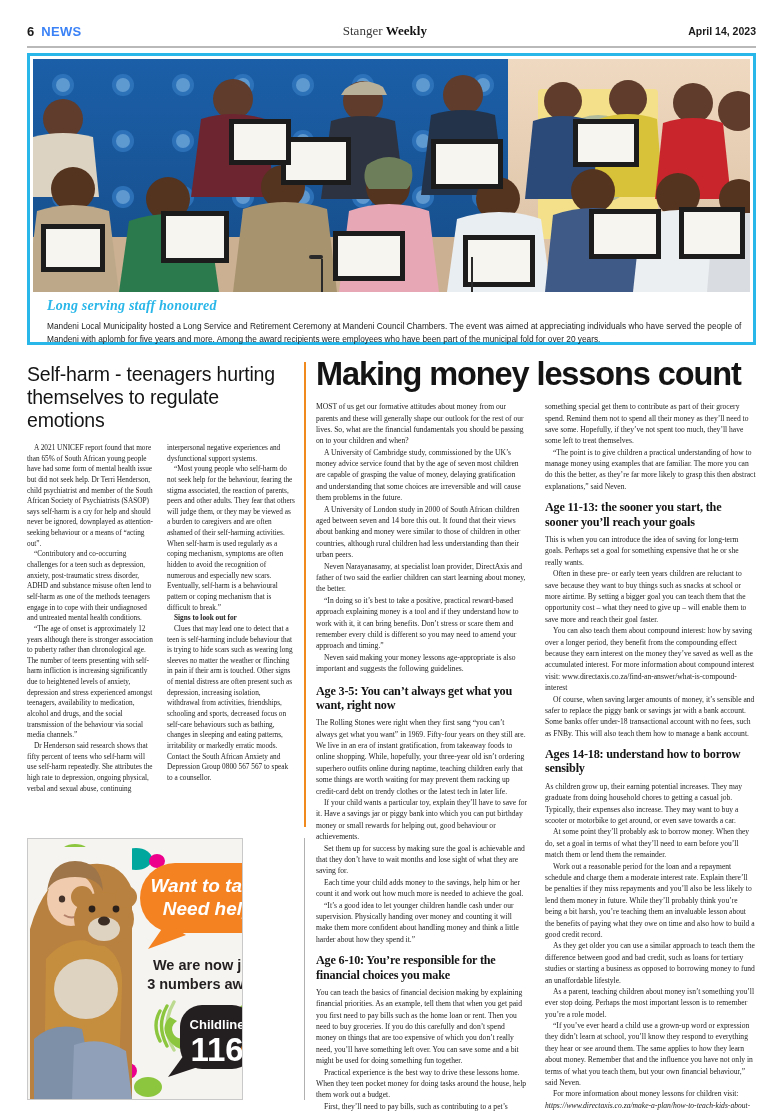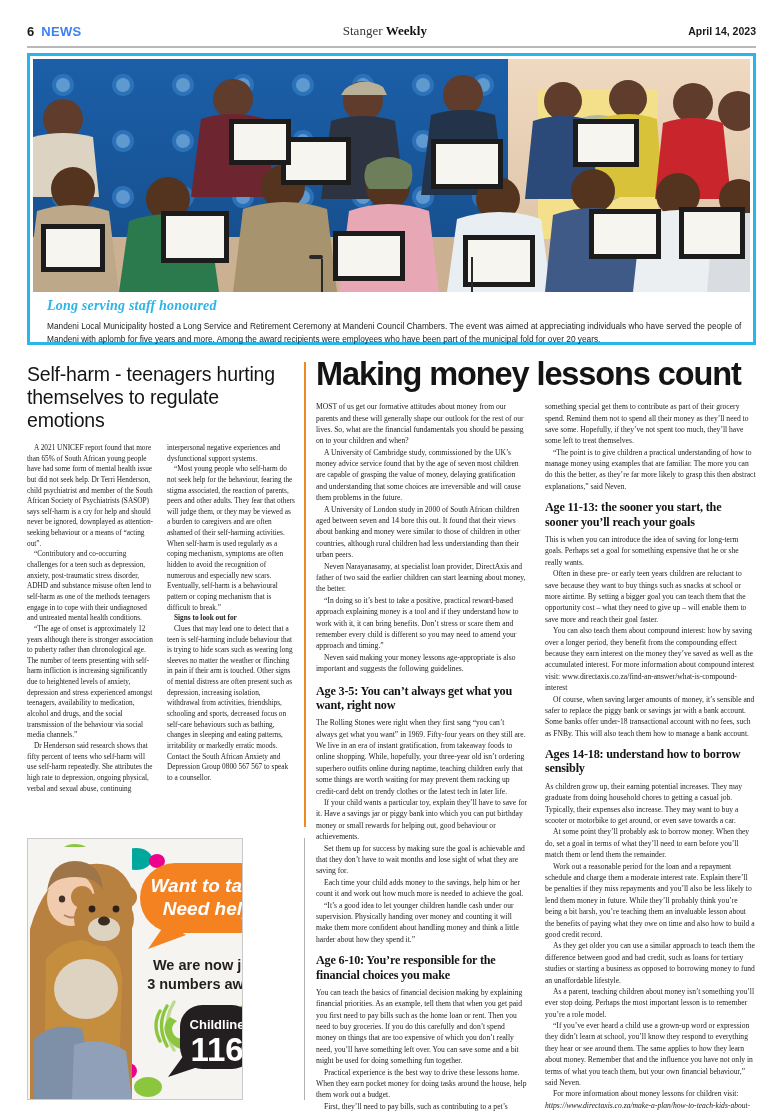--- a/index.html
+++ b/index.html
@@ -336,21 +336,21 @@
 
     <h3 class="sec-head first">Age 3-5: You can’t always get what you want, right now</h3>
     <p class="noindent">The Rolling Stones were right when they first sang “you can’t always get what you want” in 1969. Fifty-four years on they still are. We live in an era of instant gratification, from takeaway foods to online shopping. While, hopefully, your three-year old isn’t ordering superhero outfits online during naptime, teaching children early that some things are worth waiting for may prevent them racking up credit-card debt on trendy clothes or the latest tech in later life.</p>
     <p>If your child wants a particular toy, explain they’ll have to save for it. Have a savings jar or piggy bank into which you can put birthday money or small rewards for helping out, good behaviour or achievements.</p>
     <p>Set them up for success by making sure the goal is achievable and that they don’t have to wait months and lose sight of what they are saving for.</p>
     <p>Each time your child adds money to the savings, help him or her count it and work out how much more is needed to achieve the goal.</p>
     <p>“It’s a good idea to let younger children handle cash under our supervision. Physically handing over money and counting it will make them more confident about handling money and think a little harder about how they spend it.”</p>
 
     <h3 class="sec-head">Age 6-10: You’re responsible for the financial choices you make</h3>
     <p class="noindent">You can teach the basics of financial decision making by explaining financial priorities. As an example, tell them that when you get paid you first need to pay bills such as the home loan or rent. Then you need to buy groceries. If you do this carefully and don’t spend money on things that are too expensive of which you don’t really need, you’ll have something left over. You can save some and a bit might be used for doing something fun together.</p>
-    <p>Practical experience is the best way to drive these lessons home. When they earn pocket money for doing tasks around the house, help them work out a budget.</p>
+    <p>Practical experience is the best way to drive these lessons home. When they teen pocket money for doing tasks around the house, help them work out a budget.</p>
     <p>First, they’ll need to pay bills, such as contributing to a pet’s upkeep. Take them along when you buy groceries, if they want something special get them to contribute as part of their grocery spend. Remind them not to spend all their money as they’ll need to save some. Hopefully, if they’ve not spent too much, they’ll have some left to treat themselves.</p>
     <p>“The point is to give children a practical understanding of how to manage money using examples that are familiar. The more you can do this the better, as they’re far more likely to grasp this then abstract explanations,” said Neven.</p>
 
     <h3 class="sec-head">Age 11-13: the sooner you start, the sooner you’ll reach your goals</h3>
     <p class="noindent">This is when you can introduce the idea of saving for long-term goals. Perhaps set a goal for something expensive that he or she really wants.</p>
     <p>Often in these pre- or early teen years children are reluctant to save because they want to buy things such as snacks at school or more airtime. By setting a bigger goal you can teach them that the opportunity cost – what they need to give up – will enable them to save more and reach their goal faster.</p>
     <p>You can also teach them about compound interest: how by saving over a longer period, they benefit from the compounding effect because they earn interest on the money they’ve saved as well as the accumulated interest. For more information about compound interest visit: www.directaxis.co.za/find-an-answer/what-is-compound-interest</p>
     <p>Of course, when saving larger amounts of money, it’s sensible and safer to replace the piggy bank or savings jar with a bank account. Some banks offer under-18 transactional account with no fees, such as FNBy. This will also teach them how to manage a bank account.</p>
 
     <h3 class="sec-head">Ages 14-18: understand how to borrow sensibly</h3>

